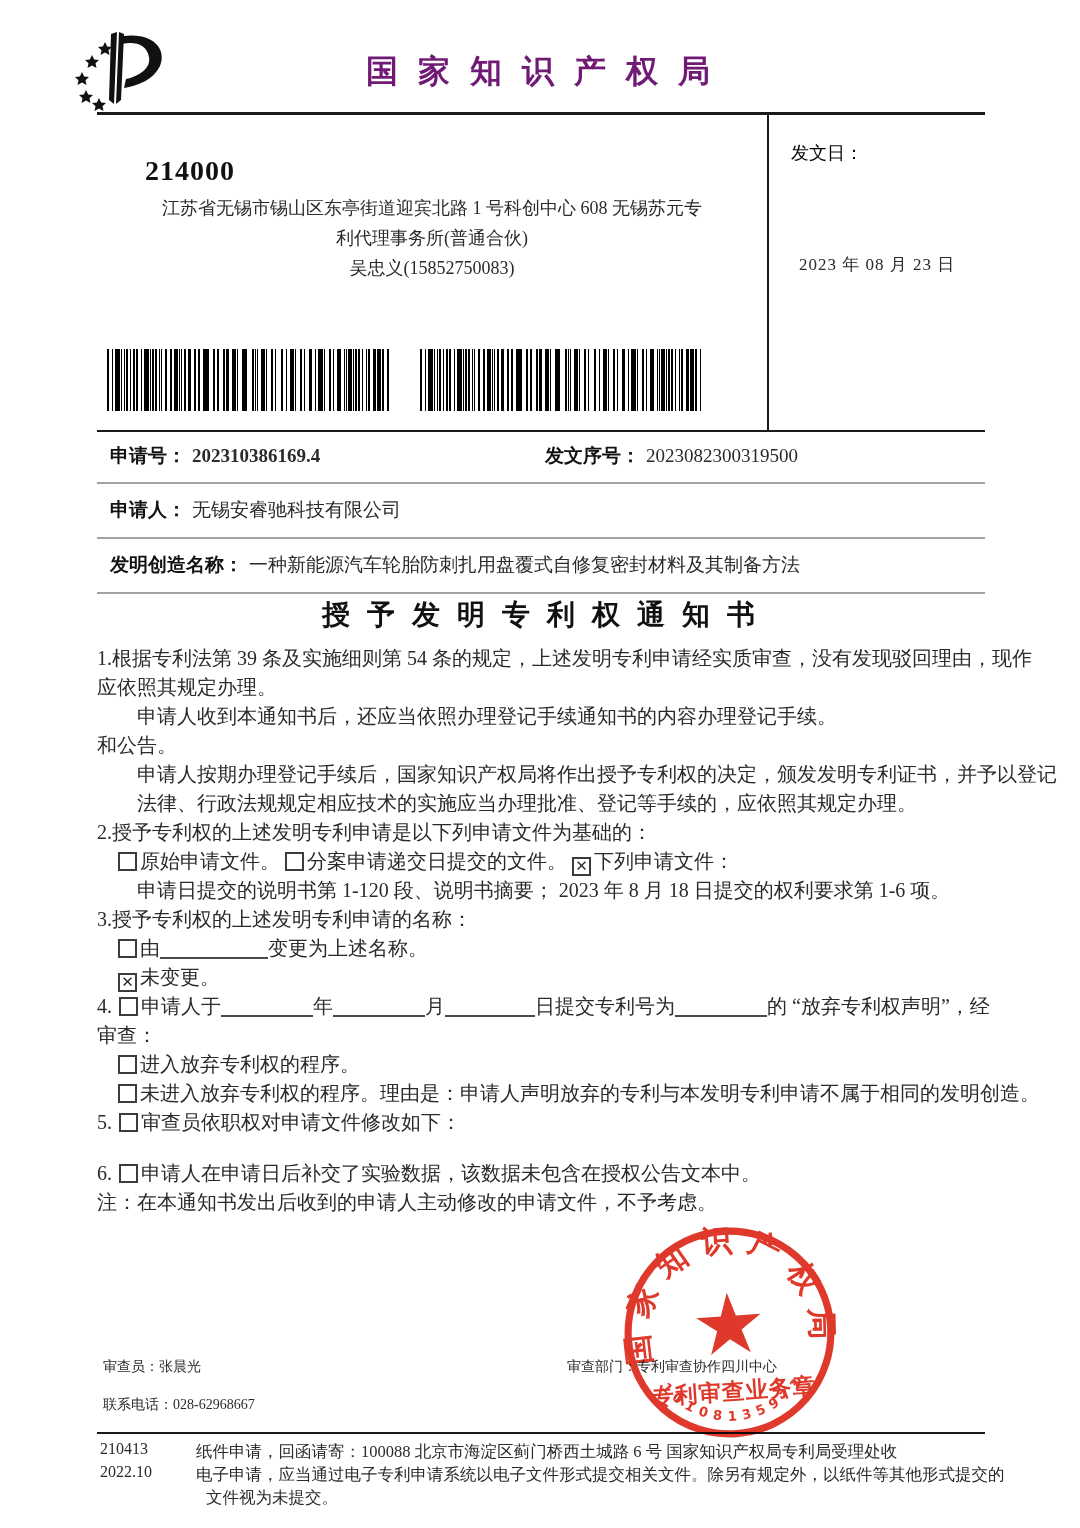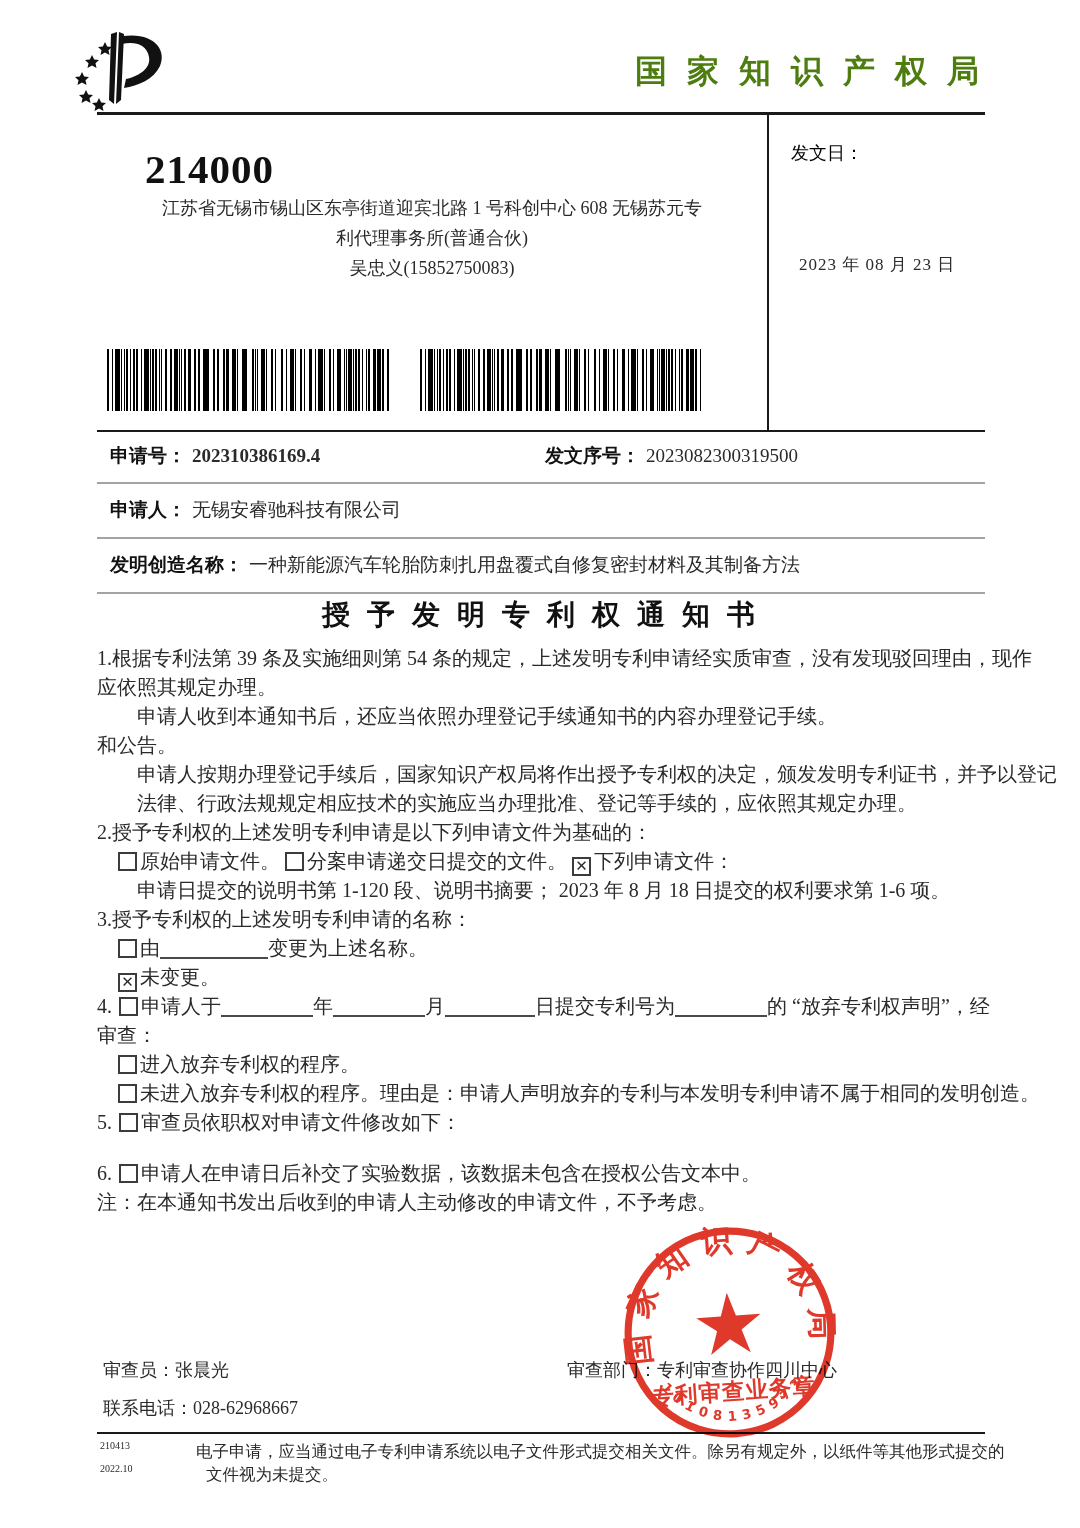--- a/index.html
+++ b/index.html
@@ -1,28 +1,28 @@
 <!DOCTYPE html>
 <html><head>
 <meta charset="utf-8">
 <style>
   html,body{margin:0;padding:0;background:#888;}
   .page{position:relative;width:1080px;height:1528px;background:#ffffff;margin:0 auto;
         font-family:"Liberation Serif","DejaVu Serif",serif;color:#222;overflow:hidden;}
 
   
   .logo{position:absolute;left:68px;top:28px;width:104px;height:86px;}
-  .agency-title{position:absolute;left:97px;top:50px;width:888px;text-align:right;
-                font-size:32px;font-weight:bold;letter-spacing:6px;color:#4d7c0f;}
+  .agency-title{position:absolute;left:97px;top:50px;width:888px;text-align:center;
+                font-size:32px;font-weight:bold;letter-spacing:6px;color:#701a75;}
   .header-rule{position:absolute;left:97px;top:112px;width:888px;border-top:3px solid #1a1a1a;}
 
   
   .info-box{position:absolute;left:97px;top:115px;width:888px;height:315px;border-bottom:2px solid #1a1a1a;}
   .date-cell{position:absolute;right:0;top:0;width:218px;height:100%;border-left:2px solid #1a1a1a;box-sizing:border-box;}
-  .postcode{position:absolute;left:48px;top:30px;font-size:41px;font-weight:bold;letter-spacing:1px;color:#111;}
+  .postcode{position:absolute;left:48px;top:40px;font-size:28px;font-weight:bold;letter-spacing:1px;color:#111;}
   .addr{position:absolute;left:10px;top:78px;width:650px;text-align:center;font-size:18px;line-height:30px;color:#2a2a2a;}
   .barcode{position:absolute;top:234px;height:62px;background-color:#fff;background-image:
       repeating-linear-gradient(90deg,#000 0 2px,transparent 2px 5px,#000 5px 6px,transparent 6px 9px,#000 9px 13px,transparent 13px 14px,#000 14px 15px,transparent 15px 19px,#000 19px 21px,transparent 21px 23px,#000 23px 24px,transparent 24px 29px),
       repeating-linear-gradient(90deg,#000 0 1px,transparent 1px 8px,#000 8px 10px,transparent 10px 17px,#000 17px 18px,transparent 18px 26px,#000 26px 28px,transparent 28px 37px);}
   .barcode.b1{left:10px;width:283px;}
   .barcode.b2{left:323px;width:281px;}
   .dispatch-label{position:absolute;left:22px;top:26px;font-size:18px;color:#000000;}
   .dispatch-date{position:absolute;left:0;top:138px;width:100%;text-align:center;font-size:17px;letter-spacing:1px;color:#2a2a2a;}
 
   
@@ -45,32 +45,32 @@
   .ln{height:29px;line-height:29px;white-space:nowrap;}
   .ind2{padding-left:40px;}
   .ind1{padding-left:21px;}
   .num{display:inline-block;width:22px;}
   .cb{display:inline-block;width:19px;height:19px;box-sizing:border-box;border:2px solid #3c3c3c;
       vertical-align:-3px;text-align:center;line-height:15px;font-size:15px;color:#2a2a2a;margin-right:3px;}
   .bl{display:inline-block;height:19px;border-bottom:2px solid #4a4a4a;vertical-align:-4px;}
   .gap-before{margin-top:22px;}
 
   
-  .signoff{position:absolute;left:103px;width:880px;font-size:18px;color:#2a2a2a;}
+  .signoff{position:absolute;left:103px;width:880px;font-size:14px;color:#2a2a2a;}
   .so1{top:1358px;}
   .so2{top:1396px;}
   .dept{position:absolute;left:464px;top:0;white-space:nowrap;}
 
   
   .seal{position:absolute;left:622px;top:1225px;width:215px;height:215px;z-index:5;
         mix-blend-mode:multiply;opacity:.93;transform:rotate(-4deg);}
 
   
   .sep-line{position:absolute;left:97px;top:1432px;width:888px;border-top:2px solid #1a1a1a;}
-  .fcode{position:absolute;left:100px;font-size:10px;color:#2a2a2a;}
+  .fcode{position:absolute;left:100px;font-size:16px;color:#2a2a2a;}
   .fc1{top:1440px;} .fc2{top:1463px;text-align:center;}
   .ftext{position:absolute;left:196px;top:1440px;width:810px;font-size:16.5px;line-height:23px;color:#2a2a2a;}
   .ftext .fl{white-space:nowrap;}
   .ftext .fl3{padding-left:10px;}
 </style>
 </head>
 <body>
 
 <div class="page">
 
@@ -188,17 +188,18 @@
     <text x="105" y="170" text-anchor="middle" font-size="22" font-weight="bold" letter-spacing="1" font-family="Liberation Serif, DejaVu Serif, serif" fill="#dd2a1a">专利审查业务章</text>
     <text font-size="13" font-weight="bold" letter-spacing="6" font-family="DejaVu Sans, sans-serif" fill="#dd2a1a">
       <textPath href="#sealBotArc" startOffset="50%" text-anchor="middle">1101081359734</textPath>
     </text>
   </svg>
 
   <div class="sep-line"></div>
   <div class="fcode fc1">210413</div>
   <div class="fcode fc2">2022.10</div>
   <div class="ftext">
+    <div class="fl">纸件申请，回函请寄：100088  北京市海淀区蓟门桥西土城路 6 号  国家知识产权局专利局受理处收</div>
     <div class="fl">电子申请，应当通过电子专利申请系统以电子文件形式提交相关文件。除另有规定外，以纸件等其他形式提交的</div>
     <div class="fl fl3">文件视为未提交。</div>
   </div>
 
 </div>
 
 </body></html>

